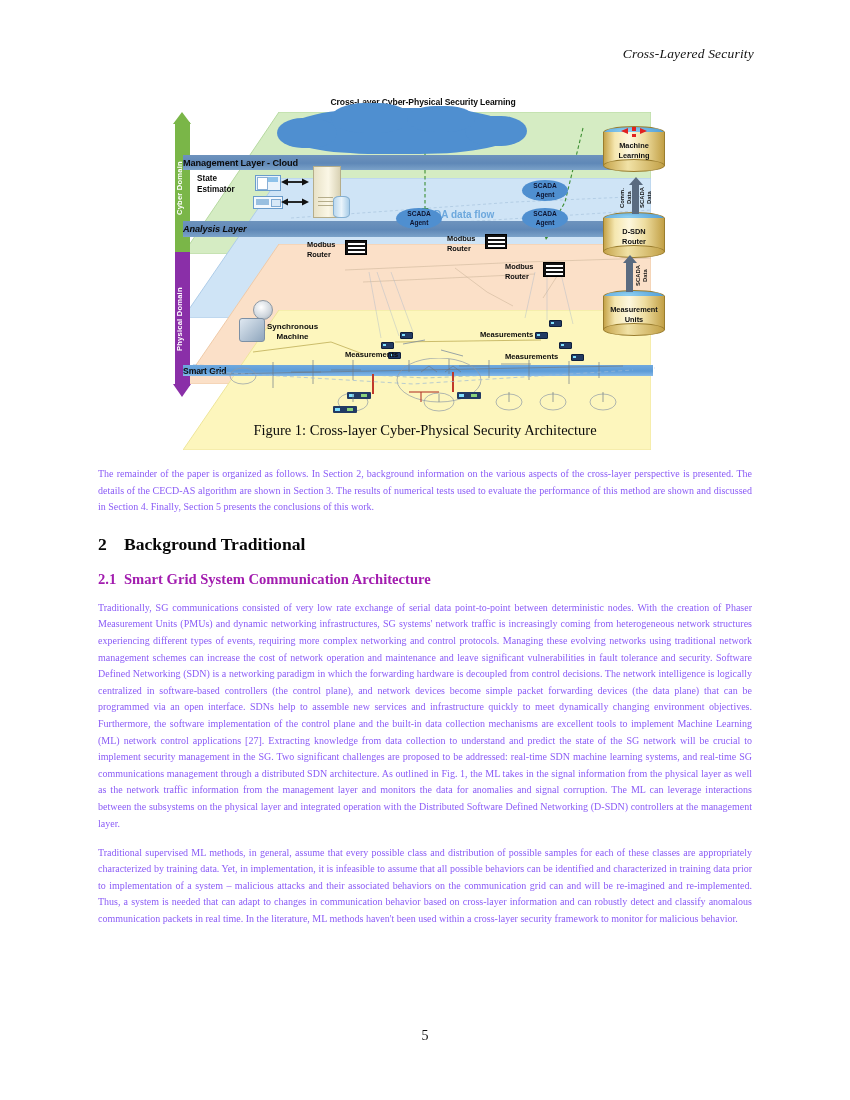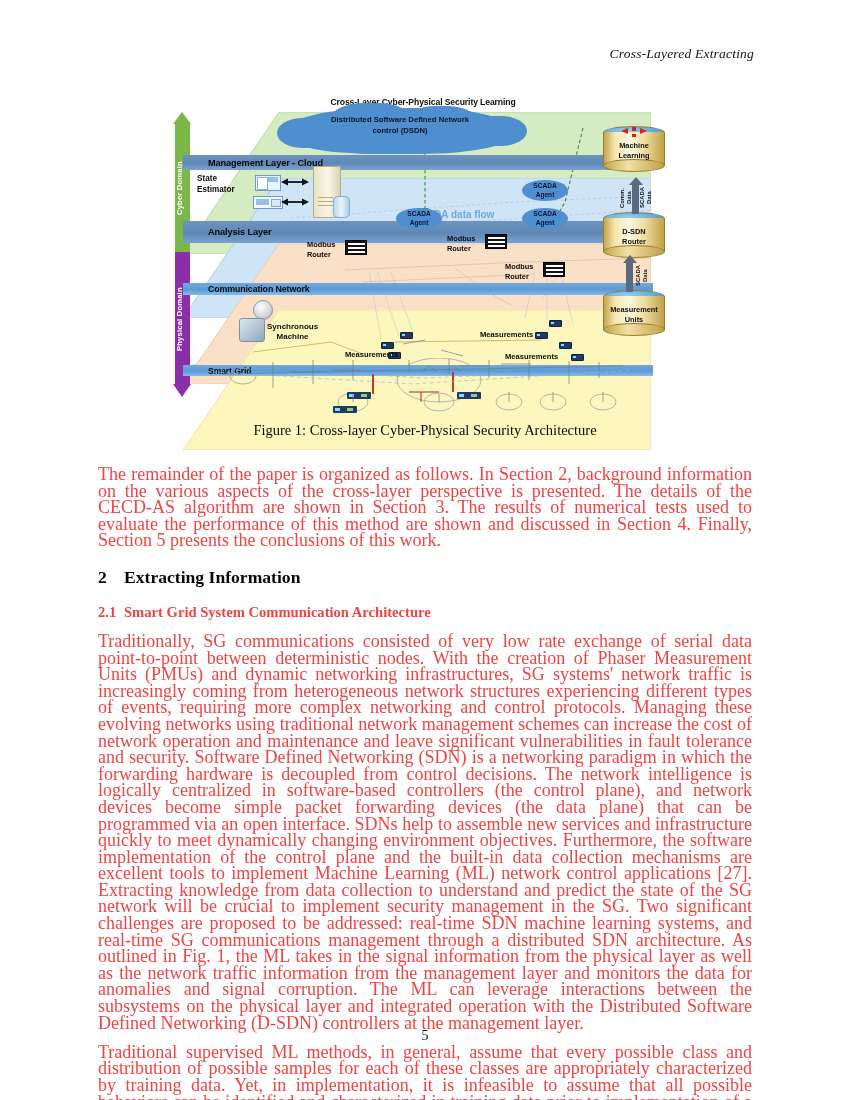--- a/index.html
+++ b/index.html
@@ -62,21 +62,21 @@
   
   .plane { position:absolute; }
   .plane svg { display:block; }
 
   
   .band {
     position:absolute;
     font-family:"Liberation Sans", sans-serif;
     font-weight:bold; color:#0b0b0b;
     display:flex; align-items:center;
-    padding-left:25px; box-sizing:border-box;
+    padding-left:0; box-sizing:border-box;
     letter-spacing:-.1px;
   }
   .band.dark  { background:linear-gradient(180deg,#6e93bd 0%, #5f88b7 55%, #7ba2c9 100%); }
   .band.light { background:linear-gradient(180deg,#70a9de 0%, #5c9bd7 55%, #86bae8 100%); }
 
   
   .cloud {
     position:absolute; background:#4f8fd0; border-radius:50%/60%;
   }
   .cloud-main {
@@ -164,49 +164,49 @@
   .caption {
     position:absolute; left:0; top:330px; width:660px; text-align:center;
     font-family:"Liberation Serif", serif; font-size:14.5px; color:#0b0b0b;
   }
 
   
   .body-col { position:absolute; left:98px; top:466px; width:654px; }
   p.para {
     margin:0 0 12.5px 0;
     font-family:"Liberation Serif", serif;
-    font-size:18px; line-height:16.6px;
+    font-size:10px; line-height:16.6px;
     text-align:justify; text-justify:inter-word;
-    color:#ef4444;
+    color:#8b5cf6;
     hyphens:none;
   }
   h2.sec {
     margin:18px 0 13px 0;
     font-family:"Liberation Serif", serif;
     font-weight:bold; font-size:17.6px; color:#070707;
   }
   h2.sec .num { display:inline-block; width:26px; }
   h3.subsec {
     margin:16px 0 12px 0;
     font-family:"Liberation Serif", serif;
-    font-weight:bold; font-size:14.6px; color:#ef4444;
+    font-weight:bold; font-size:14.6px; color:#a21caf;
   }
   h3.subsec .num { display:inline-block; width:26px; }
 
   .pagenum {
     position:absolute; left:0; top:1028px; width:850px; text-align:center;
     font-family:"Liberation Serif", serif; font-size:14px; color:#111;
   }
 </style>
 </head>
 <body>
 
 <div class="page">
 
-  <div class="runhead">Cross-Layered Extracting</div>
+  <div class="runhead">Cross-Layered Security</div>
 
   <div class="figure-wrap">
     <div class="fig">
 
       <div class="fig-title">Cross-Layer Cyber-Physical Security Learning</div>
 
       <div class="plane" style="left:88px; top:20px;">
         <svg width="468" height="142" viewBox="0 0 468 142">
           <polygon points="96,0 468,0 468,142 0,142" fill="#d5ecc3" stroke="#b6d9a0" stroke-width="1"></polygon>
         </svg>
@@ -267,42 +267,37 @@
         </g>
         <polygon points="330,124 326.5,116 333.5,116" fill="#3d8f33"></polygon>
         <polygon points="451,148 448,140 456,141" fill="#3d8f33"></polygon>
       </svg>
 
       <div class="cloud cloud-main"></div>
       <div class="cloud" style="left:182px; top:26px; width:60px; height:30px;"></div>
       <div class="cloud" style="left:370px; top:24px; width:62px; height:30px;"></div>
       <div class="cloud" style="left:236px; top:11px; width:80px; height:30px;"></div>
       <div class="cloud" style="left:312px; top:14px; width:68px; height:26px;"></div>
-      <div class="cloud-lbl">
-        <span>Distributed Software Defined Network</span><br>
-        <span>control (DSDN)</span>
-      </div>
 
       <div class="dom-arrow cyber-arrow">
         <div class="cyber-head"></div>
         <div class="bar cyber-bar"></div>
         <div class="dom-label" style="top:22px; height:108px;">Cyber Domain</div>
       </div>
       <div class="dom-arrow phys-arrow">
         <div class="bar phys-bar"></div>
         <div class="phys-head"></div>
         <div class="dom-label" style="top:6px; height:122px;">Physical Domain</div>
       </div>
 
       <div class="xlbl cross-lbl">Cross-layer Data  Exchange</div>
       <div class="xlbl scada-flow">SCADA data flow</div>
 
       <div class="band dark" style="left:88px; top:63px;  width:470px; height:15px; font-size:9.2px;">Management Layer - Cloud</div>
-      <div class="band dark" style="left:88px; top:129px; width:470px; height:22px; font-size:9.2px;">Analysis Layer</div>
-      <div class="band light" style="left:88px; top:191px; width:470px; height:12px; font-size:8.8px;">Communication Network</div>
+      <div class="band dark" style="left:88px; top:129px; width:470px; height:16px; font-size:9.2px;font-style:italic;">Analysis Layer</div>
       <div class="band light" style="left:88px; top:273px; width:470px; height:11px; font-size:8.6px;">Smart Grid</div>
 
       <div class="xlbl" style="left:102px; top:82px; font-size:8.2px; text-align:left; width:56px;">State<br>Estimator</div>
       <div style="position:absolute; left:160px; top:83px; width:24px; height:14px; background:#eaf3fb; border:1px solid #6a9ccb;">
         <div style="position:absolute;left:1px;top:1px;width:9px;height:11px;background:#fff;border:.6px solid #8ab0d6;"></div>
         <div style="position:absolute;left:12px;top:1px;width:10px;height:5px;background:#8ec2ea;"></div>
       </div>
       <div style="position:absolute; left:158px; top:104px; width:28px; height:11px; background:#f3f8fd; border:1px solid #6a9ccb;">
         <div style="position:absolute;left:2px;top:2px;width:13px;height:6px;background:#4e8fc9;opacity:.55;"></div>
         <div style="position:absolute;left:17px;top:2px;width:8px;height:6px;background:#d7e8f7;border:.5px solid #7fa9d2;"></div>
@@ -469,21 +464,21 @@
 
     </div>
 
     <div class="caption">Figure 1: Cross-layer Cyber-Physical Security Architecture</div>
   </div>
 
   <div class="body-col">
     <p class="para">The remainder of the paper is organized as follows. In Section 2, background information on the various aspects of the cross-layer perspective is presented. The details of the CECD-AS algorithm are shown in Section 3. The results of numerical tests used to evaluate the performance of this method are shown and discussed in Section 4. Finally, Section 5 presents the conclusions of this work.</p>
 
     <h2 class="sec">
-      <span class="num">2</span><span>Extracting Information</span>
+      <span class="num">2</span><span>Background Traditional</span>
     </h2>
 
     <h3 class="subsec">
       <span class="num">2.1</span><span>Smart Grid System Communication Architecture</span>
     </h3>
 
     <p class="para">Traditionally, SG communications consisted of very low rate exchange of serial data point-to-point between deterministic nodes. With the creation of Phaser Measurement Units (PMUs) and dynamic networking infrastructures, SG systems' network traffic is increasingly coming from heterogeneous network structures experiencing different types of events, requiring more complex networking and control protocols. Managing these evolving networks using traditional network management schemes can increase the cost of network operation and maintenance and leave significant vulnerabilities in fault tolerance and security. Software Defined Networking (SDN) is a networking paradigm in which the forwarding hardware is decoupled from control decisions. The network intelligence is logically centralized in software-based controllers (the control plane), and network devices become simple packet forwarding devices (the data plane) that can be programmed via an open interface. SDNs help to assemble new services and infrastructure quickly to meet dynamically changing environment objectives. Furthermore, the software implementation of the control plane and the built-in data collection mechanisms are excellent tools to implement Machine Learning (ML) network control applications [27]. Extracting knowledge from data collection to understand and predict the state of the SG network will be crucial to implement security management in the SG. Two significant challenges are proposed to be addressed: real-time SDN machine learning systems, and real-time SG communications management through a distributed SDN architecture. As outlined in Fig. 1, the ML takes in the signal information from the physical layer as well as the network traffic information from the management layer and monitors the data for anomalies and signal corruption. The ML can leverage interactions between the subsystems on the physical layer and integrated operation with the Distributed Software Defined Networking (D-SDN) controllers at the management layer.</p>
     <p class="para">Traditional supervised ML methods, in general, assume that every possible class and distribution of possible samples for each of these classes are appropriately characterized by training data. Yet, in implementation, it is infeasible to assume that all possible behaviors can be identified and characterized in training data prior to implementation of a system – malicious attacks and their associated behaviors on the communication grid can and will be re-imagined and re-implemented. Thus, a system is needed that can adapt to changes in communication behavior based on cross-layer information and can robustly detect and classify anomalous communication packets in real time. In the literature, ML methods haven't been used within a cross-layer security framework to monitor for malicious behavior.</p>
   </div>
 

